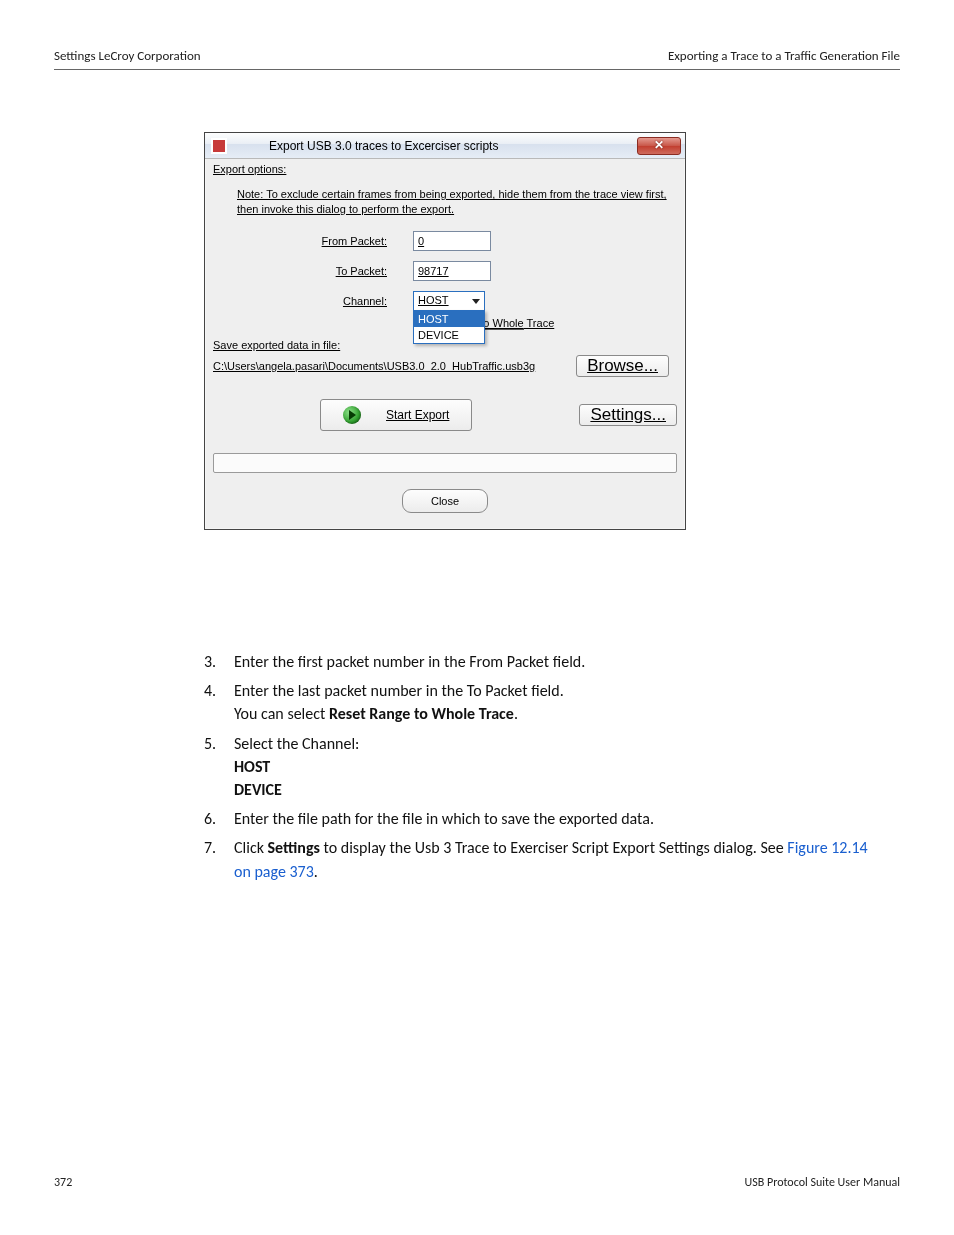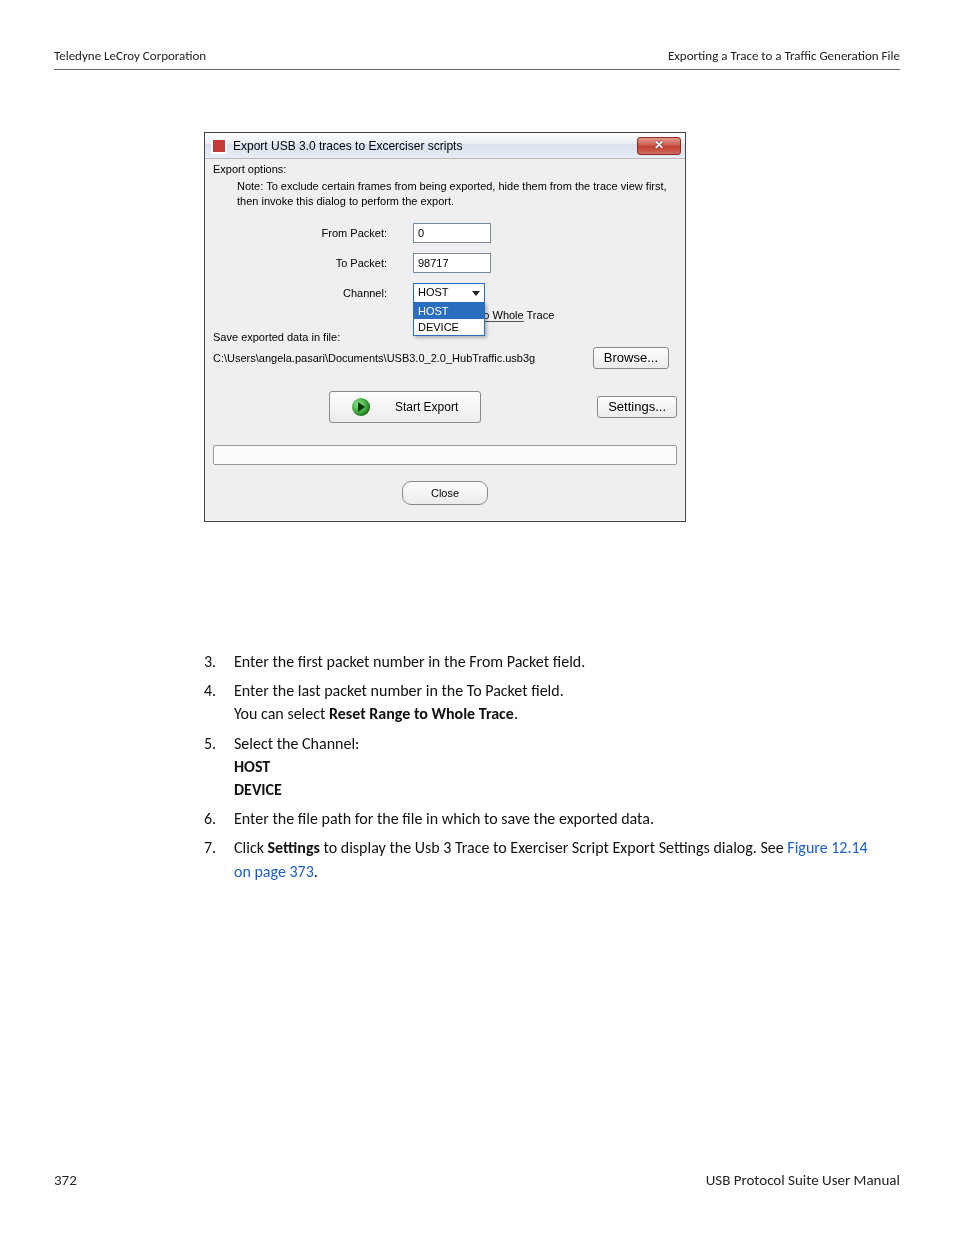--- a/index.html
+++ b/index.html
@@ -18,21 +18,21 @@
     font-size: 13px;
     color: #222;
     display: flex;
     justify-content: space-between;
     border-bottom: 1px solid #666;
     padding-bottom: 6px;
   }
   .ftr {
     position: absolute;
     bottom: 46px; left: 54px; right: 54px;
-    font-size: 15px;
+    font-size: 12px;
     color: #222;
     display: flex;
     justify-content: space-between;
   }
 
   
   .dialog {
     position: absolute;
     top: 132px; left: 204px;
     width: 482px;
@@ -44,20 +44,21 @@
     box-shadow: 0 0 0 1px rgba(255,255,255,.4) inset;
   }
   .dlg-titlebar {
     height: 26px;
     background: linear-gradient(#fdfefe, #e9eef5 45%, #d8e1ee 46%, #e6edf6);
     display: flex;
     align-items: center;
     padding: 0 4px 0 6px;
     border-bottom: 1px solid #b9b9b9;
     position: relative;
+    gap: 36px;
   }
   .dlg-icon {
     width: 16px; height: 16px;
     background: #c73a3a;
     margin-right: 6px;
     display: inline-block;
     box-shadow: inset 0 0 0 2px #fff;
   }
   .dlg-title { flex: 1; font-size: 12px; color: #000; }
   .dlg-close {
@@ -65,23 +66,23 @@
     border-radius: 3px;
     background: linear-gradient(#e49a90, #c9584a 48%, #c23f30 52%, #cf6b5d);
     border: 1px solid #8a2c22;
     color: #fff;
     font-weight: bold;
     font-size: 12px;
     line-height: 14px;
     text-align: center;
     text-shadow: 0 0 2px #5a0f08;
   }
-  .dlg-body { padding: 2px 8px 10px 8px; }
+  .dlg-body { padding: 2px 8px 10px 8px; text-decoration: underline; }
   .section-label { font-size: 11px; color: #000; margin: 2px 0 4px 0; }
-  .note { color:#000; margin: 4px 0 14px 24px; line-height: 1.35; }
+  .note { color:#000; margin: 12px 0 14px 24px; line-height: 1.35; }
   .form-row {
     display: flex;
     align-items: center;
     margin: 6px 0 10px 0;
   }
   .form-label {
     width: 200px;
     text-align: right;
     padding-right: 26px;
     font-size: 11px;
@@ -136,21 +137,21 @@
   .save-label { font-size: 11px; margin-top: 0; }
   .path-row {
     display: flex; align-items: center; gap: 8px;
     margin: 4px 8px 22px 0;
   }
   .path-text { font-size: 11px; flex: 1; }
   .btn {
     background: linear-gradient(#fdfdfd,#ececec);
     border: 1px solid #8a8a8a;
     border-radius: 3px;
-    font-size: 13px;
+    font-size: 17px;
     padding: 3px 10px;
     height: 22px;
     display: inline-flex;
     align-items: center;
   }
   .start-row {
     display: flex;
     align-items: center;
     margin: 0 0 22px 0;
   }
@@ -208,21 +209,21 @@
   .oli { display: flex; margin: 0 0 6px 0; }
   .num { width: 30px; flex: 0 0 30px; }
   .bod { flex: 1; }
   .bld { font-weight: 700; }
   .link { color: #1a5fcf; }
 </style>
 </head>
 <body>
 
 <div class="hdr">
-  <span>Teledyne LeCroy Corporation</span>
+  <span>Settings LeCroy Corporation</span>
   <span>Exporting a Trace to a Traffic Generation File</span>
 </div>
 
 <div class="dialog">
   <div class="dlg-titlebar">
     <span class="dlg-icon"></span>
     <span class="dlg-title">Export USB 3.0 traces to Excerciser scripts</span>
     <span class="dlg-close">✕</span>
   </div>
   <div class="dlg-body">

